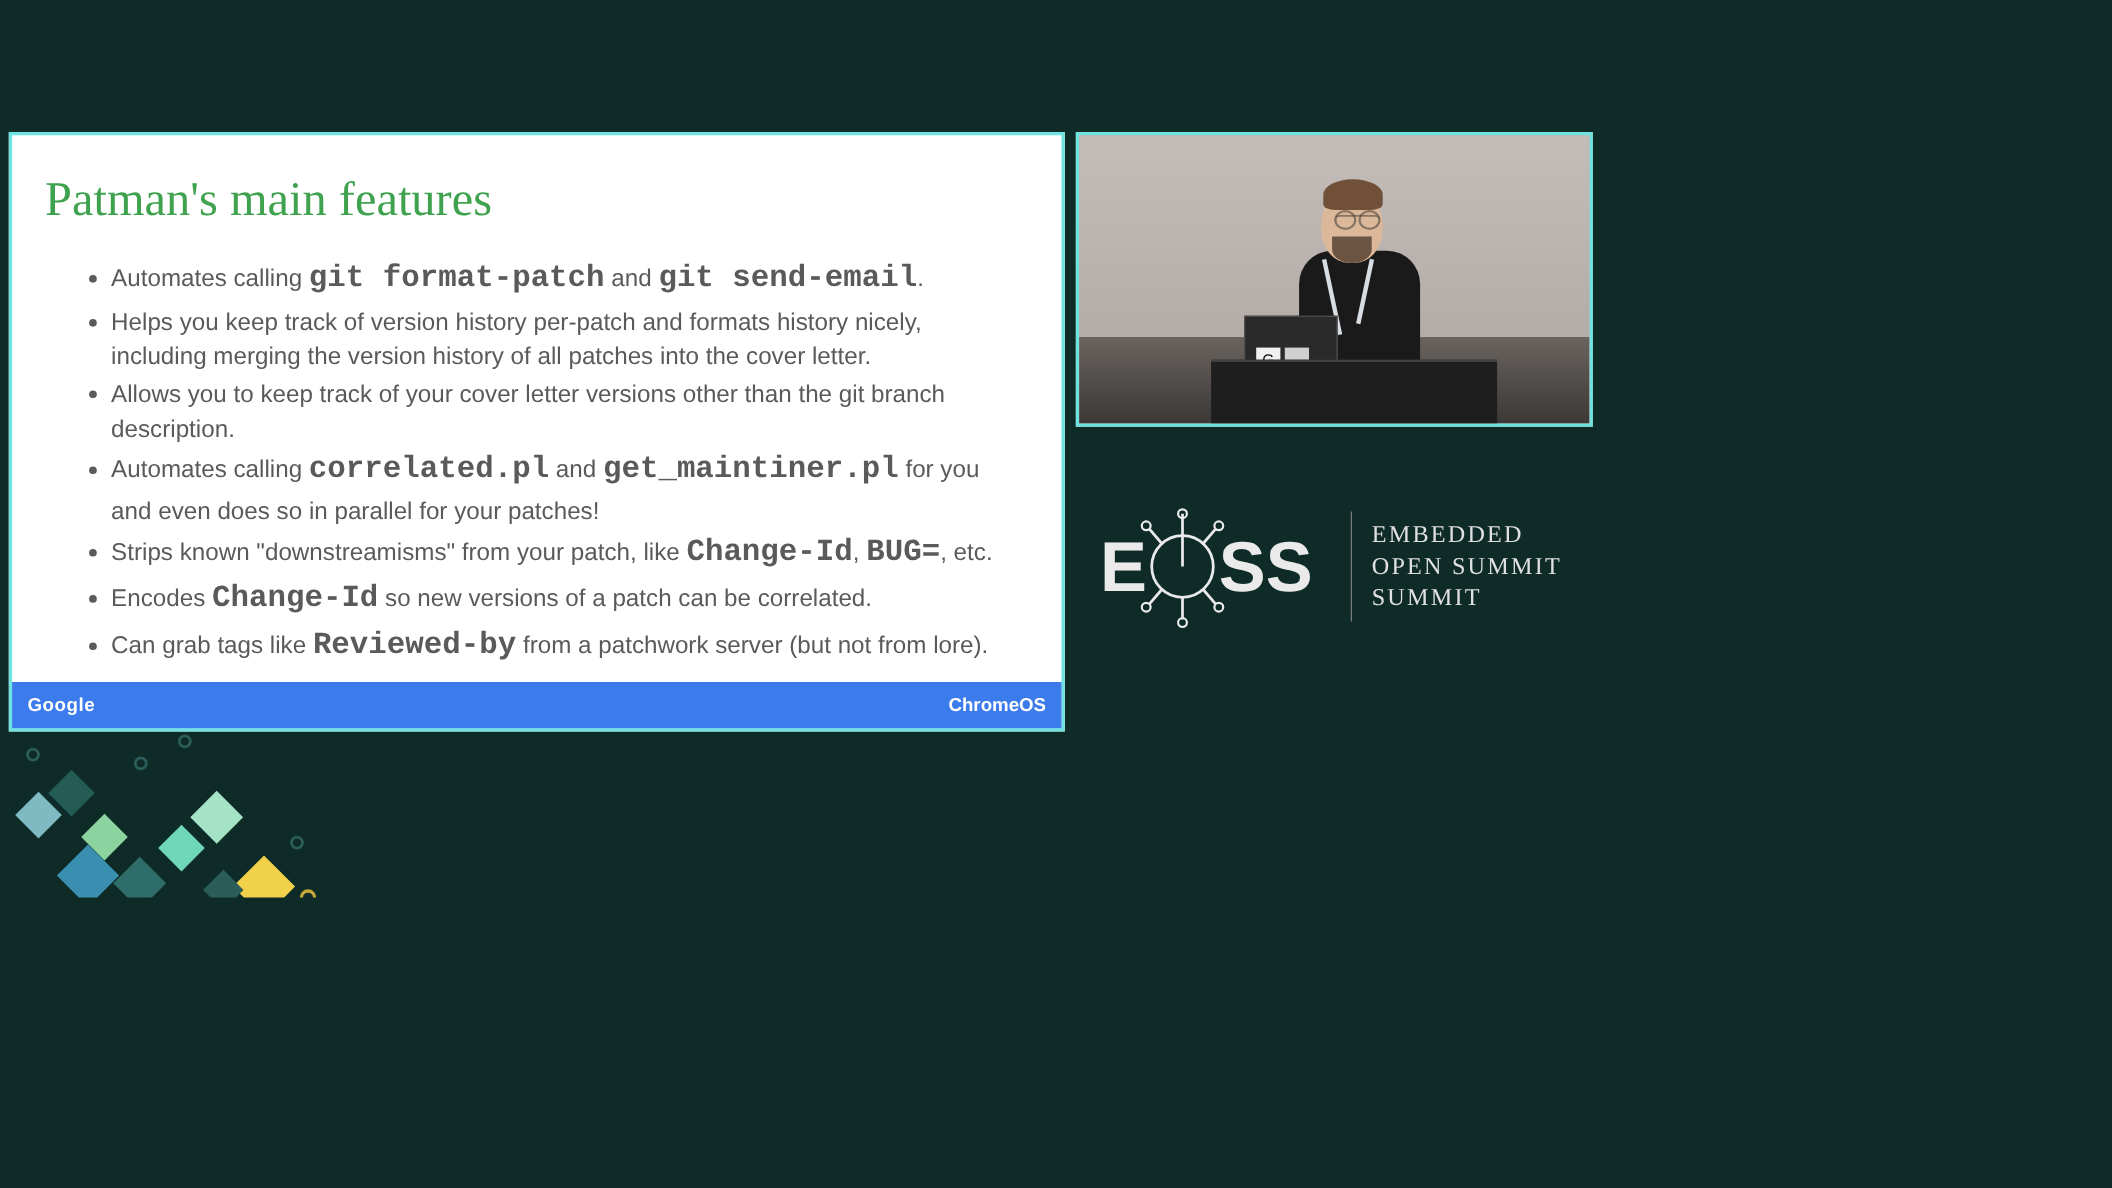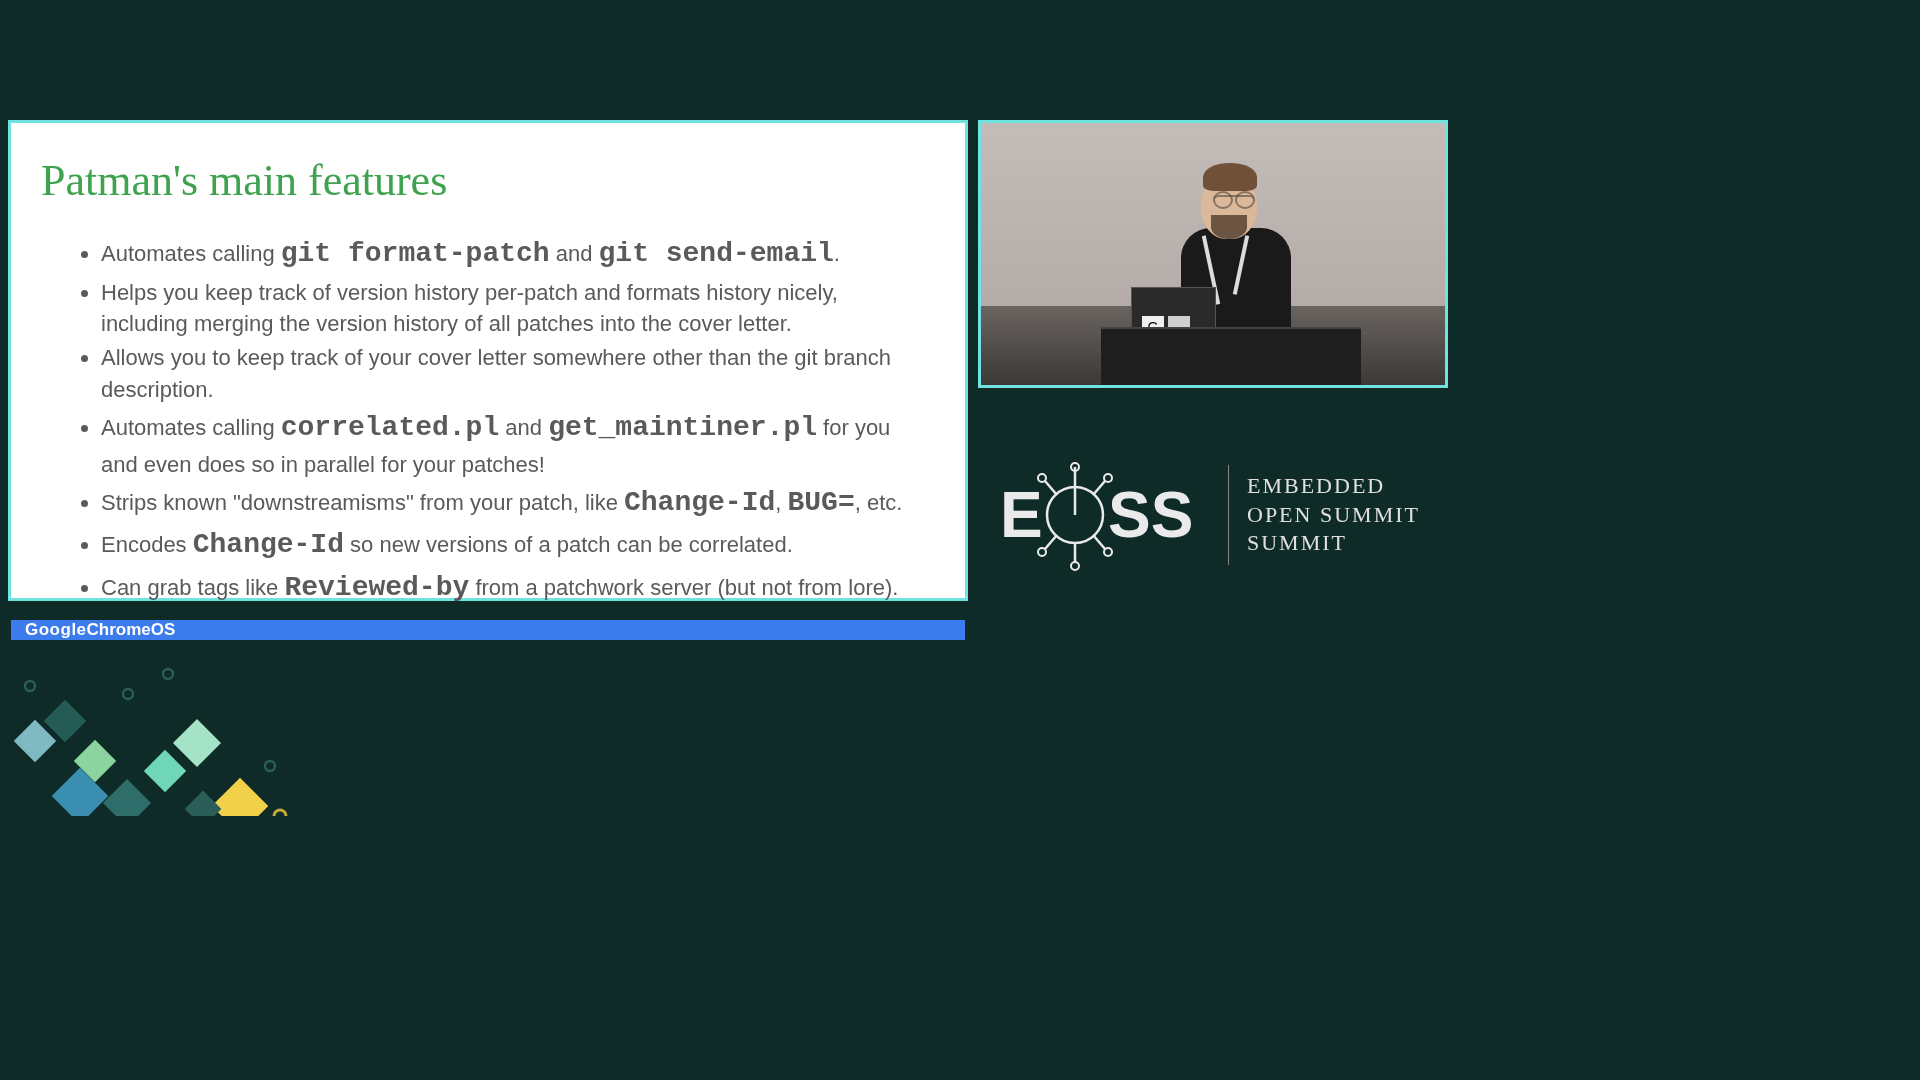--- a/index.html
+++ b/index.html
@@ -9,21 +9,21 @@
     background: #0e2b28;
     font-family: Arial, Helvetica, sans-serif;
     position: relative;
     overflow: hidden;
   }
   .slide-panel {
     position: absolute;
     left: 8px;
     top: 120px;
     width: 960px;
-    height: 481px;
+    height: 545px;
     border: 3px solid #6fe3df;
     background: #ffffff;
     display: flex;
     flex-direction: column;
   }
   .slide-content {
     flex: 1;
     padding: 20px 30px 10px 30px;
   }
   .slide-title {
@@ -49,21 +49,21 @@
     font-family: 'Courier New', Courier, monospace;
     font-weight: bold;
     color: #5a5a5a;
     font-size: 28px;
   }
   .slide-footer {
     height: 42px;
     background: #3b7bec;
     display: flex;
     align-items: center;
-    justify-content: flex-start;
+    justify-content: space-between;
     padding: 0 14px;
     color: #ffffff;
     font-size: 17px;
   }
   .footer-left {
     font-family: 'Product Sans', Arial, sans-serif;
     font-weight: bold;
     letter-spacing: 0.5px;
   }
   .footer-right {
@@ -233,21 +233,21 @@
 </style>
 </head>
 <body>
 
 <div class="slide-panel">
   <div class="slide-content">
     <h1 class="slide-title">Patman's main features</h1>
     <ul class="slide-bullets" id="bullets">
         <li>Automates calling <code>git format-patch</code> and <code>git send-email</code>.</li>
         <li>Helps you keep track of version history per-patch and formats history nicely, including merging the version history of all patches into the cover letter.</li>
-        <li>Allows you to keep track of your cover letter somewhere other than the git branch description.</li>
+        <li>Allows you to keep track of your cover letter versions other than the git branch description.</li>
         <li>Automates calling <code>correlated.pl</code> and <code>get_maintiner.pl</code> for you and even does so in parallel for your patches!</li>
         <li>Strips known "downstreamisms" from your patch, like <code>Change-Id</code>, <code>BUG=</code>, etc.</li>
         <li>Encodes <code>Change-Id</code> so new versions of a patch can be correlated.</li>
         <li>Can grab tags like <code>Reviewed-by</code> from a patchwork server (but not from lore).</li>
       </ul>
   </div>
   <div class="slide-footer">
     <span class="footer-left">Google</span>
     <span class="footer-right">ChromeOS</span>
   </div>

